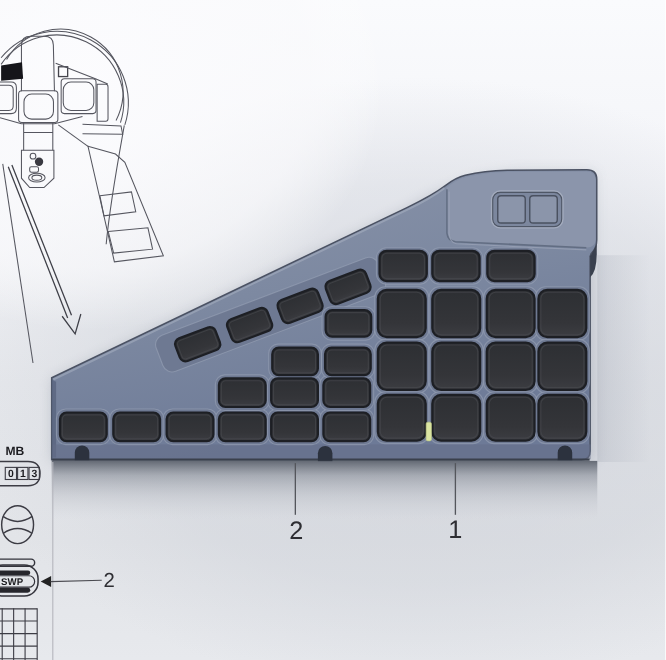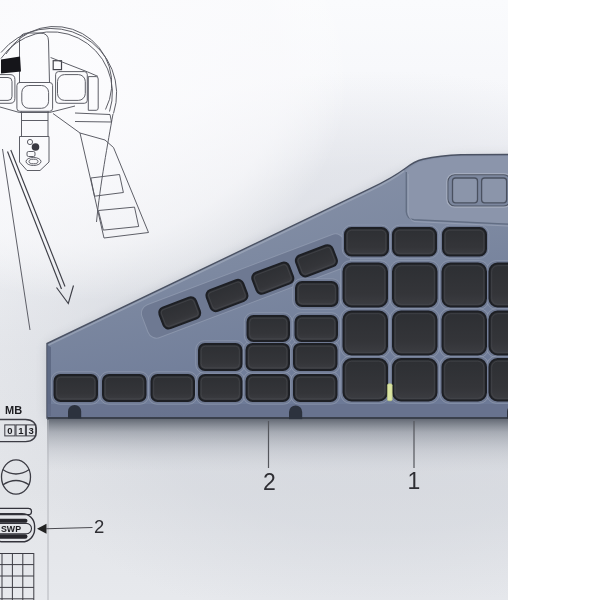--- a/index.html
+++ b/index.html
@@ -1,14 +1,14 @@
 <!DOCTYPE html>
 <html><head><meta charset="utf-8"><style>
 html,body{margin:0;padding:0;background:#fff;}
-#page{position:relative;width:508px;height:600px;overflow:hidden;font-family:"Liberation Sans",sans-serif;}
+#page{position:relative;width:605px;height:600px;overflow:hidden;font-family:"Liberation Sans",sans-serif;}
 </style></head><body>
 <div id="page">
 <svg width="605" height="600" viewBox="0 0 605 600">
 <defs>
 <linearGradient id="bg" x1="0" y1="0" x2="0" y2="1">
 <stop offset="0" stop-color="#fafbfd"></stop>
           <stop offset="0.28" stop-color="#f3f4f8"></stop>
 <stop offset="0.58" stop-color="#e6e8ec"></stop>
           <stop offset="0.82" stop-color="#e2e4e8"></stop>
 <stop offset="1" stop-color="#e7e9ed"></stop>

